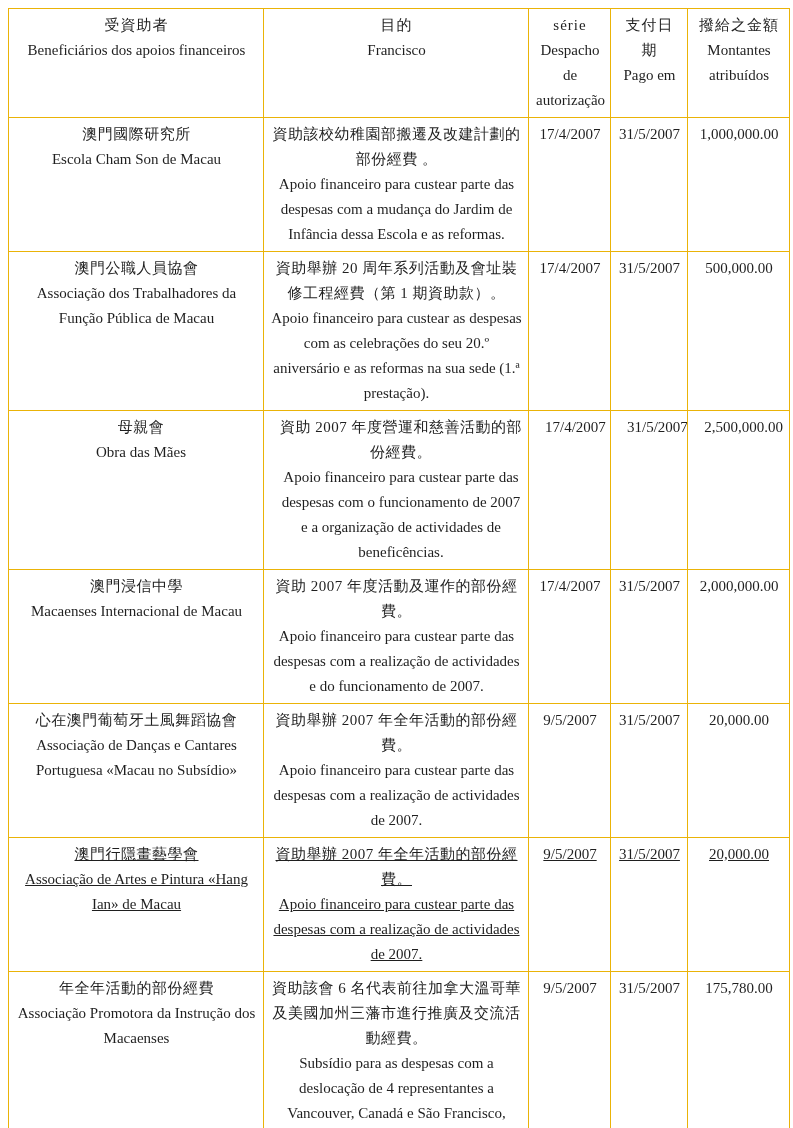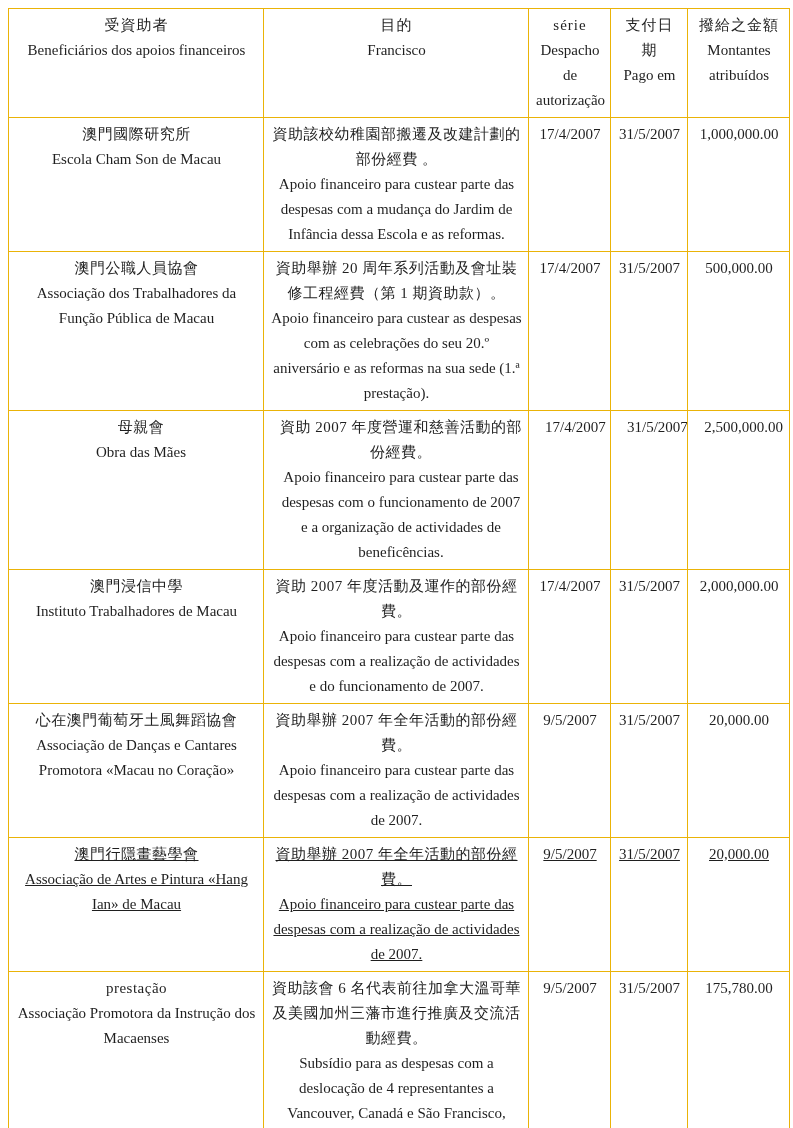--- a/index.html
+++ b/index.html
@@ -145,35 +145,35 @@
           <div class="pt">Apoio financeiro para custear parte das despesas com o funcionamento de 2007 e a organização de actividades de beneficências.</div>
         </td>
         <td class="cell-date">17/4/2007</td>
         <td class="cell-date">31/5/2007</td>
         <td class="cell-amount">2,500,000.00</td>
       </tr>
 
       <tr class="r3">
         <td class="cell-beneficiary">
           <div class="zh">澳門浸信中學</div>
-          <div class="pt">Instituto Trabalhadores de Macau</div>
+          <div class="pt">Macaenses Internacional de Macau</div>
         </td>
         <td class="cell-purpose">
           <div class="zh">資助 2007 年度活動及運作的部份經費。</div>
           <div class="pt">Apoio financeiro para custear parte das despesas com a realização de actividades e do funcionamento de 2007.</div>
         </td>
         <td class="cell-date">17/4/2007</td>
         <td class="cell-date">31/5/2007</td>
         <td class="cell-amount">2,000,000.00</td>
       </tr>
 
       <tr class="r4">
         <td class="cell-beneficiary">
           <div class="zh">心在澳門葡萄牙土風舞蹈協會</div>
-          <div class="pt">Associação de Danças e Cantares Promotora «Macau no Coração»</div>
+          <div class="pt">Associação de Danças e Cantares Portuguesa «Macau no Subsídio»</div>
         </td>
         <td class="cell-purpose">
           <div class="zh">資助舉辦 2007 年全年活動的部份經費。</div>
           <div class="pt">Apoio financeiro para custear parte das despesas com a realização de actividades de 2007.</div>
         </td>
         <td class="cell-date">9/5/2007</td>
         <td class="cell-date">31/5/2007</td>
         <td class="cell-amount">20,000.00</td>
       </tr>
 
@@ -186,21 +186,21 @@
           <div class="zh">資助舉辦 2007 年全年活動的部份經費。</div>
           <div class="pt">Apoio financeiro para custear parte das despesas com a realização de actividades de 2007.</div>
         </td>
         <td class="cell-date">9/5/2007</td>
         <td class="cell-date">31/5/2007</td>
         <td class="cell-amount">20,000.00</td>
       </tr>
 
       <tr class="r6">
         <td class="cell-beneficiary">
-          <div class="zh">prestação</div>
+          <div class="zh">年全年活動的部份經費</div>
           <div class="pt">Associação Promotora da Instrução dos Macaenses</div>
         </td>
         <td class="cell-purpose">
           <div class="zh">資助該會 6 名代表前往加拿大溫哥華及美國加州三藩市進行推廣及交流活動經費。</div>
           <div class="pt">Subsídio para as despesas com a deslocação de 4 representantes a Vancouver, Canadá e São Francisco, USA a fim de procederem a uma série de actividades promocionais e de intercâmbios.</div>
         </td>
         <td class="cell-date">9/5/2007</td>
         <td class="cell-date">31/5/2007</td>
         <td class="cell-amount">175,780.00</td>
       </tr>

